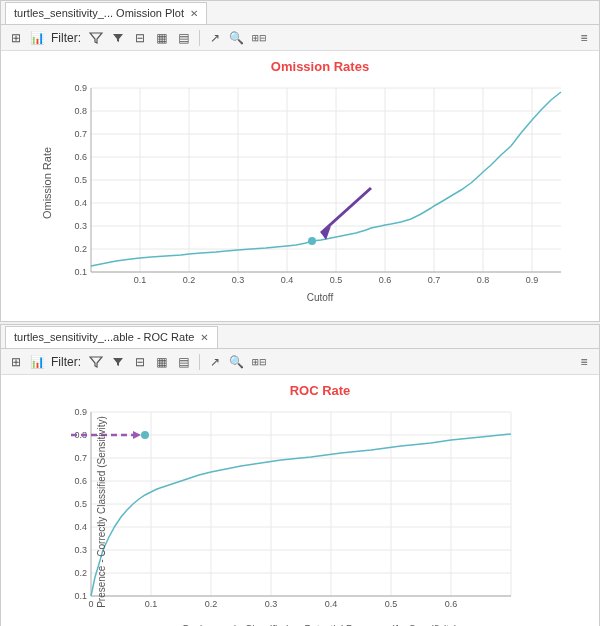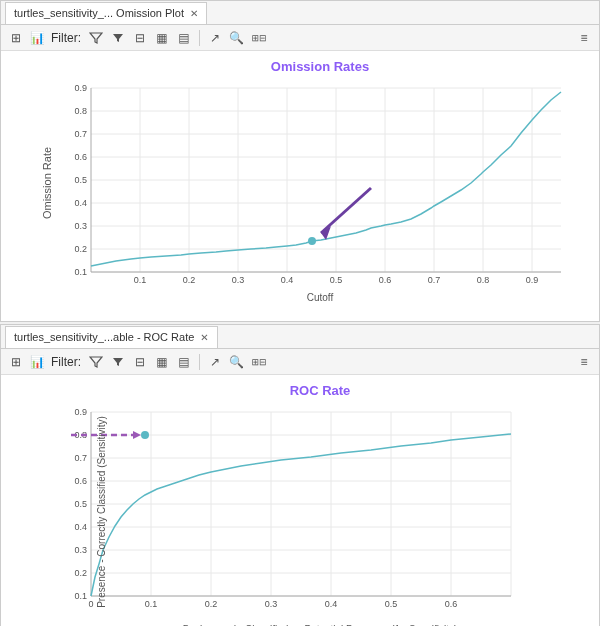--- a/index.html
+++ b/index.html
@@ -77,21 +77,21 @@
     }
     .chart-container {
       position: relative;
       padding: 8px 10px 30px 50px;
       background: #fff;
     }
     .chart-title {
       text-align: center;
       font-size: 13px;
       font-weight: bold;
-      color: #8b5cf6;
+      color: #ef4444;
       margin-bottom: 4px;
     }
     .chart-area {
       position: relative;
       width: 100%;
     }
     .y-axis-label {
       position: absolute;
       left: -40px;
       top: 50%;

